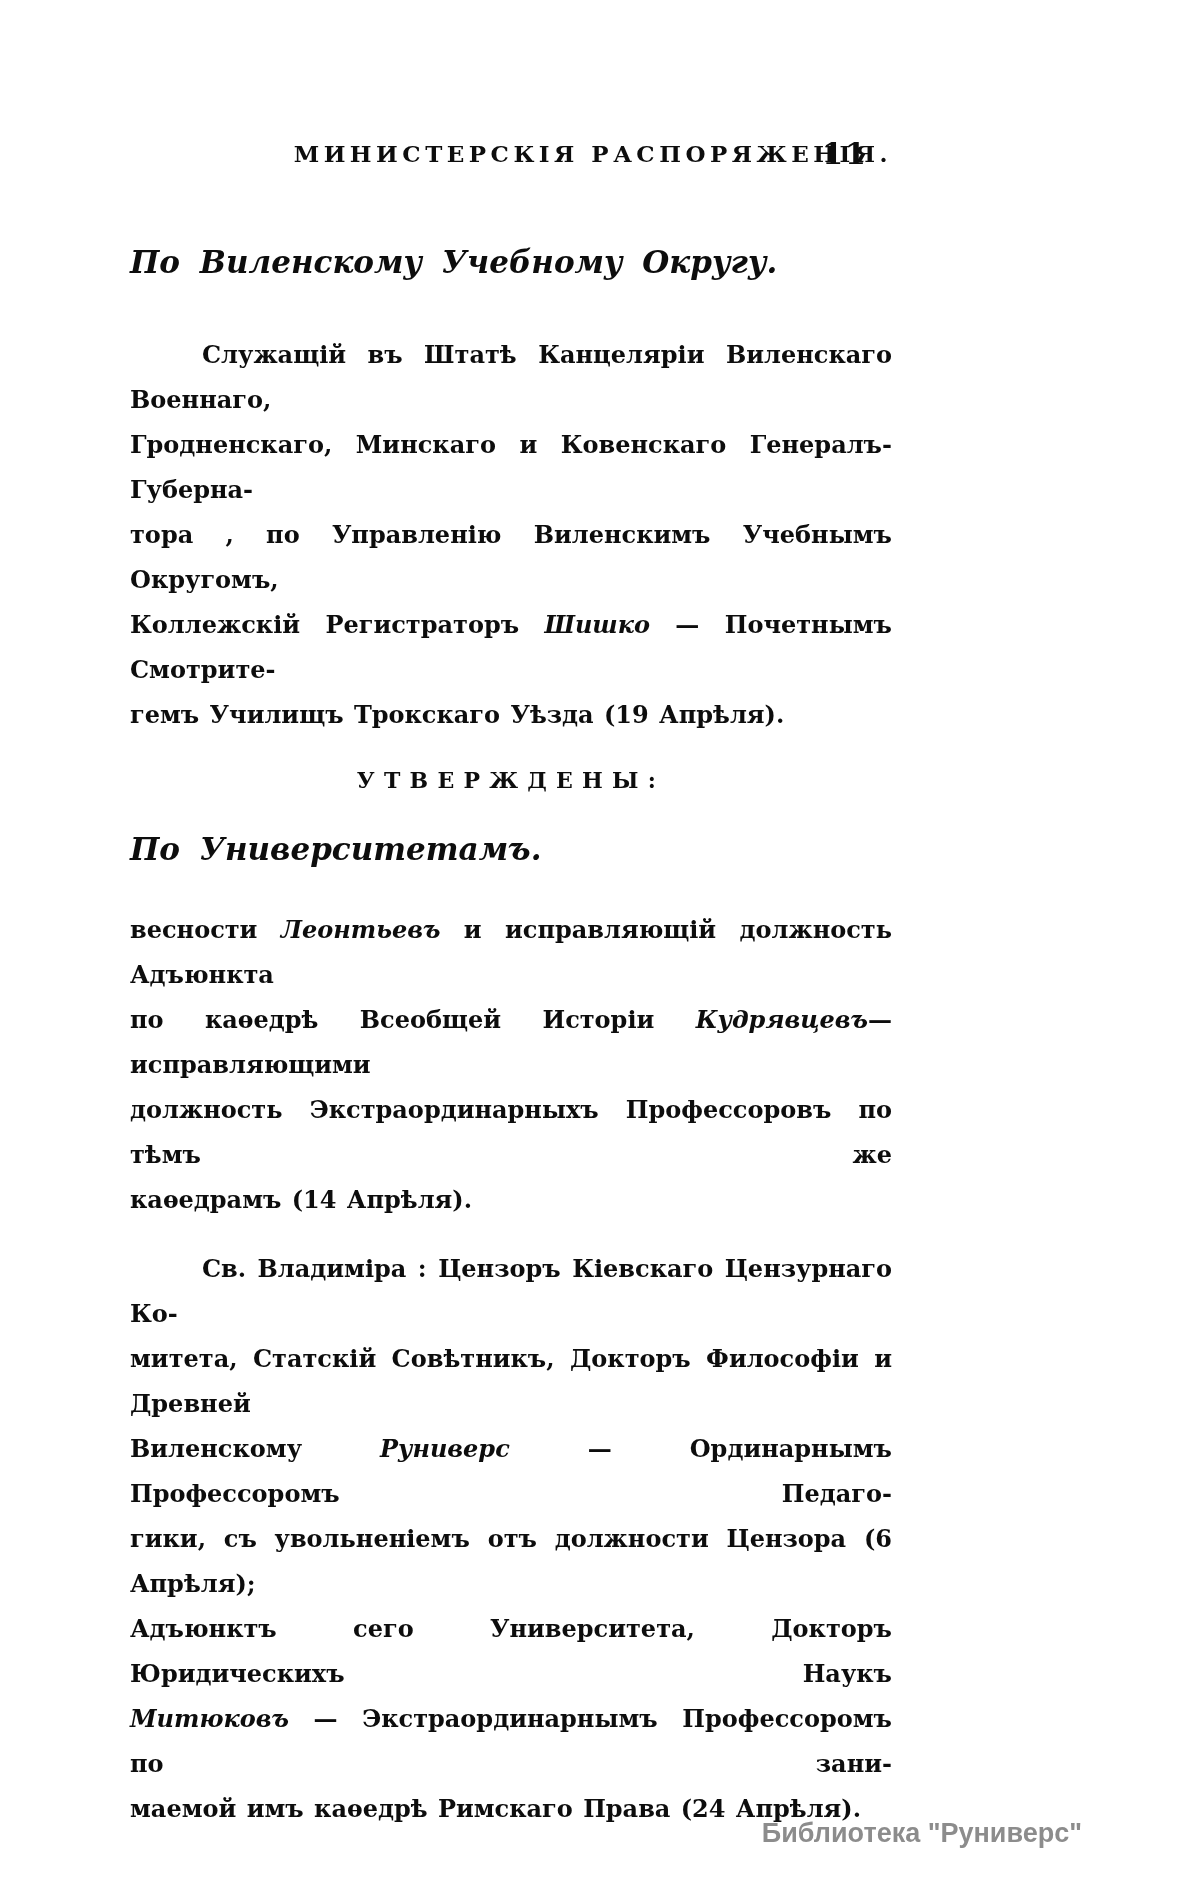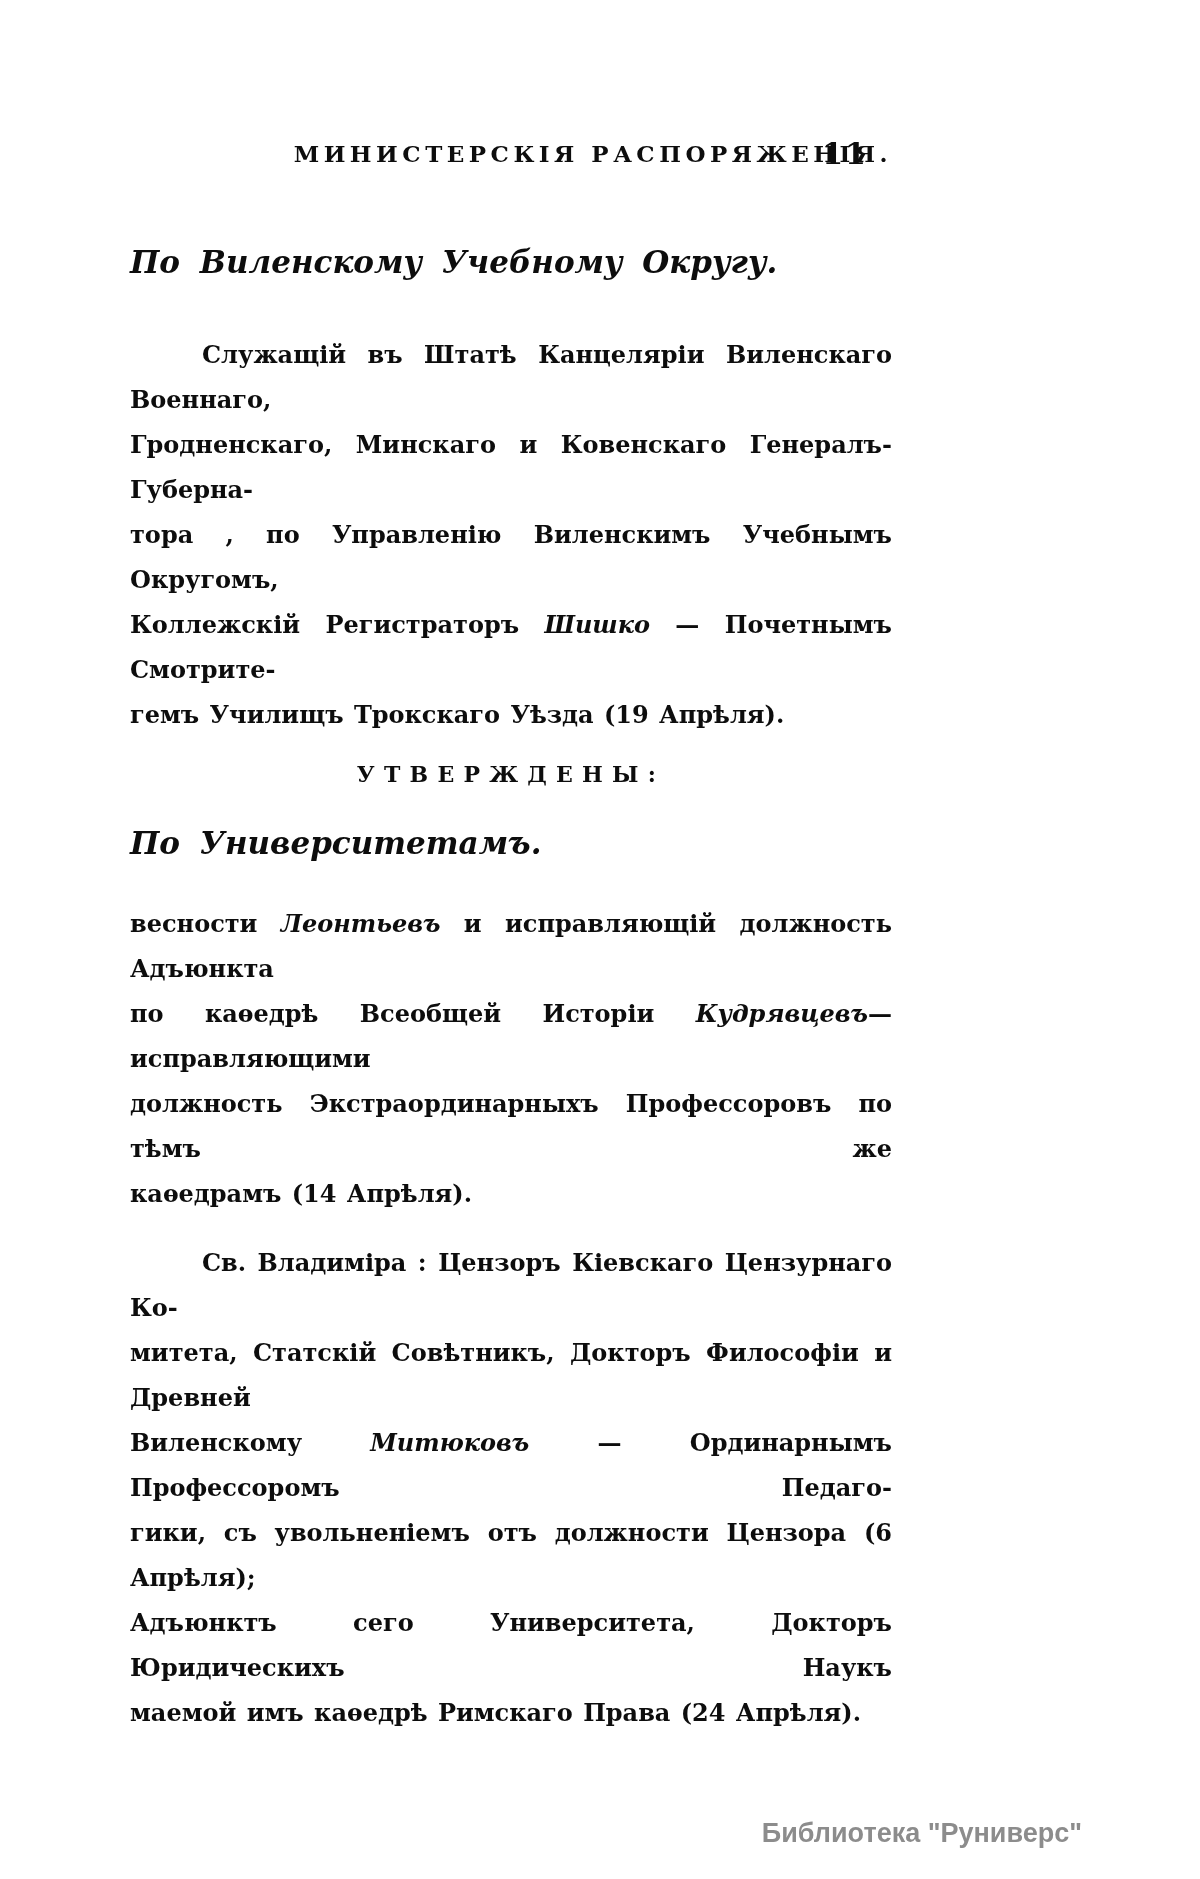--- a/index.html
+++ b/index.html
@@ -63,21 +63,21 @@
     text-align: justify;
     text-align-last: justify;
     word-spacing: 2px;
   }
   .line.first { text-indent: 72px; margin-top: 24px; }
   .line.last  { text-align-last: left; }
   .it { font-style: italic; }
   
   .content > :nth-child(1)  { margin-top: 70px; }
   .content > :nth-child(2)  { margin-top: 52px; }
-  .content > :nth-child(3)  { margin-top: 24px; }
+  .content > :nth-child(3)  { margin-top: 30px; }
   .content > :nth-child(4)  { margin-top: 38px; }
   .content > :nth-child(5)  { margin-top: 40px; }
   .content > :nth-child(6)  { margin-top: 0px;  }
   .content > :nth-child(7)  { margin-top: 30px; }
   .content > :nth-child(8)  { margin-top: 36px; }
   .content > :nth-child(9)  { margin-top: 42px; }
   .content > :nth-child(10) { margin-top: 28px; }
   .content > :nth-child(11) { margin-top: 44px; }
   
   .watermark {
@@ -112,21 +112,22 @@
         <div class="section-title">По Университетамъ.</div>
         <div class="paragraph">
           <div class="line"><span>весности </span><span class="it">Леонтьевъ</span><span> и исправляющій должность Адъюнкта</span></div>
           <div class="line"><span>по каѳедрѣ Всеобщей Исторіи </span><span class="it">Кудрявцевъ</span><span>— исправляющими</span></div>
           <div class="line"><span>должность Экстраординарныхъ Профессоровъ по тѣмъ же</span></div>
           <div class="line last"><span>каѳедрамъ (14 Апрѣля).</span></div>
         </div>
         <div class="paragraph">
           <div class="line first"><span>Св. Владиміра : Цензоръ Кіевскаго Цензурнаго Ко-</span></div>
           <div class="line"><span>митета, Статскій Совѣтникъ, Докторъ Философіи и Древней</span></div>
-          <div class="line"><span>Виленскому </span><span class="it">Митюковъ</span><span> — Ординарнымъ Профессоромъ Педаго-</span></div>
+          <div class="line"><span>Виленскому </span><span class="it">Руниверс</span><span> — Ординарнымъ Профессоромъ Педаго-</span></div>
           <div class="line"><span>гики, съ увольненіемъ отъ должности Цензора (6 Апрѣля);</span></div>
           <div class="line"><span>Адъюнктъ сего Университета, Докторъ Юридическихъ Наукъ</span></div>
+          <div class="line"><span class="it">Митюковъ</span><span> — Экстраординарнымъ Профессоромъ по зани-</span></div>
           <div class="line last"><span>маемой имъ каѳедрѣ Римскаго Права (24 Апрѣля).</span></div>
         </div>
       </div>
   </div>
   <div class="watermark">Библиотека "Руниверс"</div>
 </div>
 
 </body></html>

